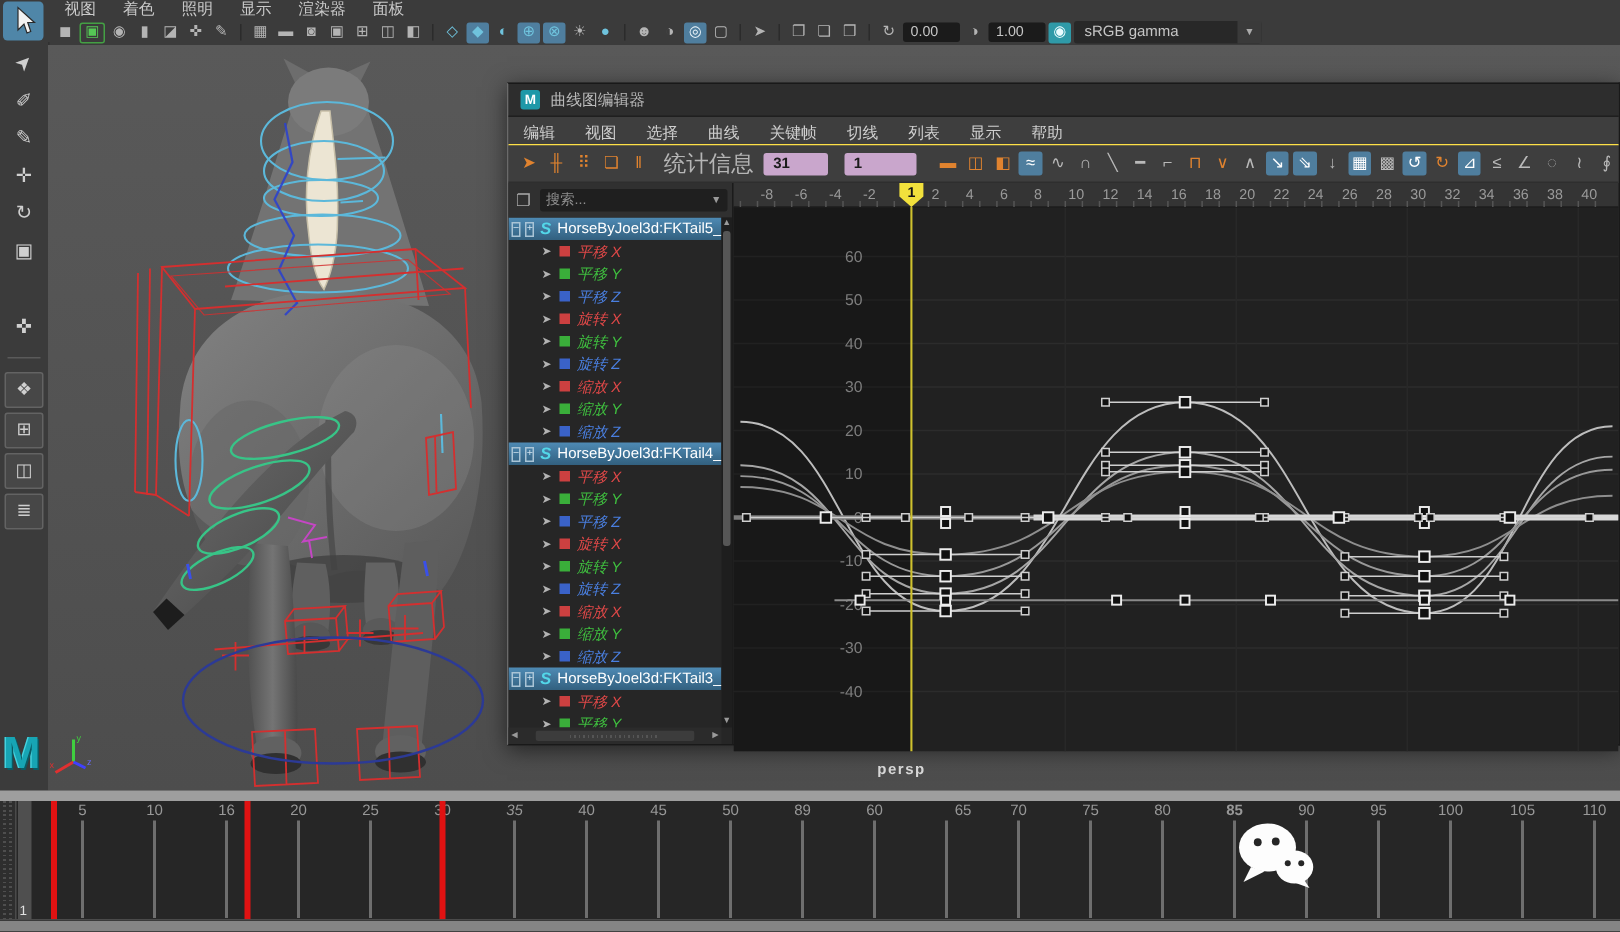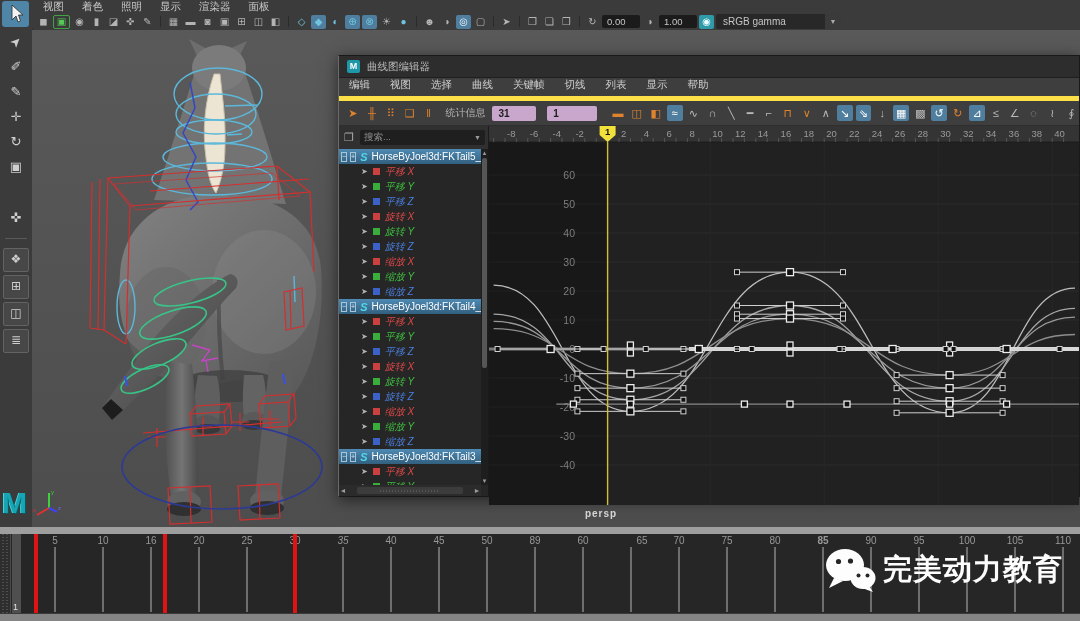--- a/index.html
+++ b/index.html
@@ -39,28 +39,28 @@
              text-shadow:1px 1px 0 #0b5a63, -1px 0 0 #45d2df;line-height:34px}
   
   #graph-editor{left:338px;top:55px;width:742px;height:442px;background:#3e3e3e;z-index:5;
                 border:1px solid #191919;border-left:1px solid #6a6a6a;box-shadow:0 3px 14px rgba(0,0,0,.55);
                 box-sizing:border-box;display:flex;flex-direction:column}
   #ge-title{height:21px;background:#2d2d2d;display:flex;align-items:center;gap:7px;padding-left:8px;
             border-bottom:1px solid #1f1f1f}
   #ge-m-icon{width:13px;height:13px;background:#1e98a8;border-radius:2px;color:#fff;font-size:9px;
              font-weight:bold;text-align:center;line-height:13px}
   #ge-title-text{font-size:10.5px;color:#b9b9b9}
-  #ge-menus{height:18px;background:#3e3e3e;display:flex;align-items:flex-start;border-bottom:5px solid #fde047}
+  #ge-menus{height:18px;background:#3e3e3e;display:flex;align-items:flex-end;border-bottom:1px solid #fde047}
   .ge-menu-item{font-size:10.5px;color:#cfcfcf;padding:0 10px;white-space:nowrap}
   #ge-toolbar{height:24px;background:#3e3e3e;display:flex;align-items:center;gap:3px;padding-left:6px;
               border-bottom:1px solid #2e2e2e}
   .gico{font-size:11px;color:#b9b9b9;width:16px;height:16px;line-height:16px;text-align:center;border-radius:2px}
   .gico.or{color:#e0832f}
   .gico.hl{background:#4f7e9e;color:#ffffff}
-  #stats-label{font-size:10px;color:#b5b5b5;margin:0 4px 0 6px;white-space:nowrap}
+  #stats-label{font-size:15px;color:#b5b5b5;margin:0 4px 0 6px;white-space:nowrap}
   .stat-field{background:#c9a6cc;color:#1c1c1c;font-size:10px;font-weight:bold;height:15px;line-height:15px;
               padding:0 6px;border-radius:2px}
   #stat1{width:32px;margin-right:8px} #stat2{width:38px;margin-right:10px}
   #ge-body{flex:1;display:flex;min-height:0}
   
   #ge-outliner{width:152px;background:#262626;position:relative;border-right:1px solid #1b1b1b;box-sizing:border-box}
   #search-row{height:23px;display:flex;align-items:center;gap:4px;padding:0 3px;background:#303030}
   #clamp-icon{font-size:11px;color:#a9a9a9;width:14px;text-align:center}
   #search-field{flex:1;background:#1f1f1f;height:15px;border-radius:2px;display:flex;align-items:center;
                 justify-content:space-between;padding:0 4px;font-size:9.5px;color:#8f8f8f}
@@ -742,16 +742,15 @@
     <svg width="52" height="44">
       <ellipse cx="21" cy="17" rx="19" ry="16" fill="#fdfdfd"></ellipse>
       <polygon points="10,30 5,40 19,33" fill="#fdfdfd"></polygon>
       <circle cx="14.5" cy="13.5" r="2.6" fill="#262626"></circle>
       <circle cx="26.5" cy="13" r="2.6" fill="#262626"></circle>
       <ellipse cx="39" cy="30" rx="12.5" ry="11" fill="#fdfdfd"></ellipse>
       <polygon points="45,38 49,44 38,40" fill="#fdfdfd"></polygon>
       <circle cx="34.5" cy="27.5" r="2" fill="#262626"></circle>
       <circle cx="43.5" cy="27.5" r="2" fill="#262626"></circle>
     </svg>
-    <span class="wm-text">完美动力教育</span>
   </div>
 
 </div>
 
 </body></html>

